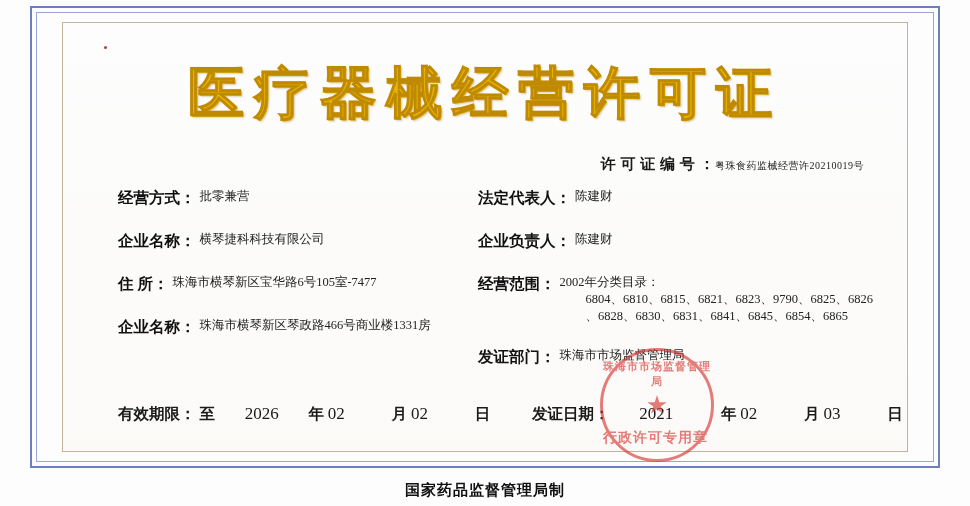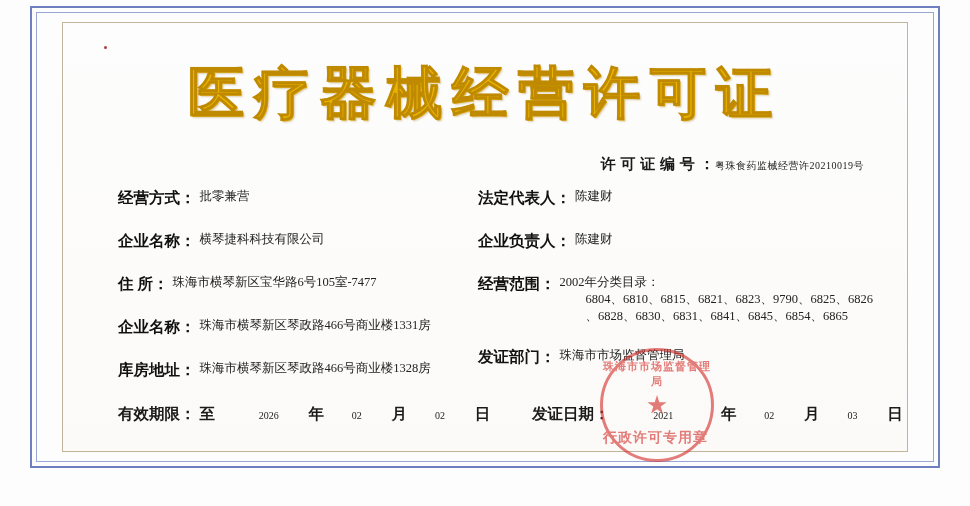--- a/index.html
+++ b/index.html
@@ -149,25 +149,25 @@
     width: 760px;
     font-size: 15.5px;
     font-weight: bold;
     white-space: nowrap;
   }
   .bottom-row .seg {
     display: inline-block;
     vertical-align: baseline;
   }
   .bottom-row .num {
-    font-size: 10px;
+    font-size: 17px;
     font-weight: normal;
     display: inline-block;
     min-width: 34px;
-    text-align: right;
+    text-align: left;
   }
   .bottom-row .gap-sm { display: inline-block; width: 22px; }
   .bottom-row .gap-md { display: inline-block; width: 34px; }
   .bottom-row .gap-lg { display: inline-block; width: 40px; }
 
   
   .seal {
     position: absolute;
     left: 600px;
     top: 348px;
@@ -254,24 +254,20 @@
       <div class="row">
         <span class="label">住    所：</span>
         <span class="value">珠海市横琴新区宝华路6号105室-7477</span>
       </div>
 
       <div class="row">
         <span class="label">企业名称：</span>
         <span class="value">珠海市横琴新区琴政路466号商业楼1331房</span>
       </div>
 
-      <div class="row">
-        <span class="label">库房地址：</span>
-        <span class="value">珠海市横琴新区琴政路466号商业楼1328房</span>
-      </div>
 
     </div>
 
     <div class="col-right">
 
       <div class="row">
         <span class="label">法定代表人：</span>
         <span class="value">陈建财</span>
       </div>
 
@@ -324,14 +320,15 @@
     <span class="gap-sm"></span>
     <span class="seg">日</span>
   </div>
 
   <div class="seal">
     <div class="seal-top">珠海市市场监督管理局</div>
     <div class="seal-star">★</div>
     <div class="seal-bottom">行政许可专用章</div>
   </div>
 
+  <div class="footer">国家药品监督管理局制</div>
 
 </div>
 
 </body></html>

